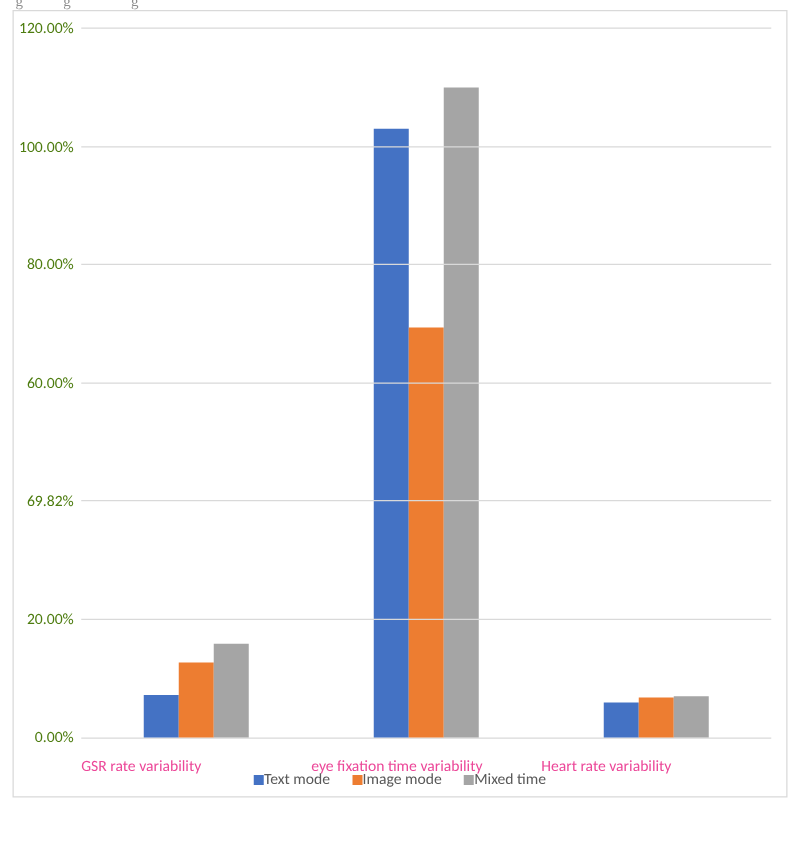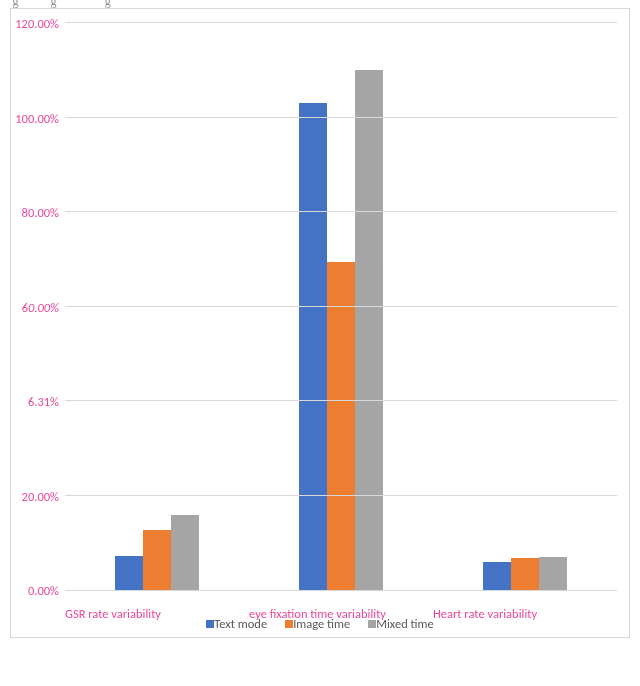--- a/index.html
+++ b/index.html
@@ -37,21 +37,21 @@
     border-top: 1px solid #d9d9d9;
     height: 0;
   }
   .y-label {
     position: absolute;
     right: 100%;
     margin-right: 6px;
     transform: translateY(-50%);
     white-space: nowrap;
     font-size: 12.5px;
-    color: #ec4899;
+    color: #4d7c0f;
   }
   .groups {
     position: absolute;
     left: 0; right: 0; top: 0; bottom: 0;
     display: flex;
   }
   .group {
     flex: 1 1 0;
     position: relative;
     display: flex;
@@ -144,39 +144,39 @@
           <div class="bar s2" style="height: 5.83333%;"></div>
           <div class="group-pad"></div>
           <div class="cat-label">Heart rate variability</div>
         </div>
       </div>
   <div class="gridline" style="bottom: 0%; border-top: none;"></div>
       <div class="y-label" style="bottom: 0%; transform: translateY(50%);">0.00%</div>
       <div class="gridline" style="bottom: 16.6667%;"></div>
       <div class="y-label" style="bottom: 16.6667%; transform: translateY(50%); margin-left: 20px;">20.00%</div>
       <div class="gridline" style="bottom: 33.3333%;"></div>
-      <div class="y-label" style="bottom: 33.3333%; transform: translateY(50%);">6.31%</div>
+      <div class="y-label" style="bottom: 33.3333%; transform: translateY(50%);">69.82%</div>
       <div class="gridline" style="bottom: 50%;"></div>
-      <div class="y-label" style="bottom: 50%; transform: translateY(50%); font-style: italic;">60.00%</div>
+      <div class="y-label" style="bottom: 50%; transform: translateY(50%);">60.00%</div>
       <div class="gridline" style="bottom: 66.6667%;"></div>
       <div class="y-label" style="bottom: 66.6667%; transform: translateY(50%);">80.00%</div>
       <div class="gridline" style="bottom: 83.3333%;"></div>
       <div class="y-label" style="bottom: 83.3333%; transform: translateY(50%);">100.00%</div>
       <div class="gridline" style="bottom: 100%;"></div>
       <div class="y-label" style="bottom: 100%; transform: translateY(50%);">120.00%</div>
     </div>
 
   <div class="legend" id="legend">
       <span class="legend-item">
         <span class="swatch s0"></span>
         <span>Text mode</span>
       </span>
       <span class="legend-item">
         <span class="swatch s1"></span>
-        <span>Image time</span>
+        <span>Image mode</span>
       </span>
       <span class="legend-item">
         <span class="swatch s2"></span>
         <span>Mixed time</span>
       </span>
     </div>
 
 </div>
 
 </body></html>

